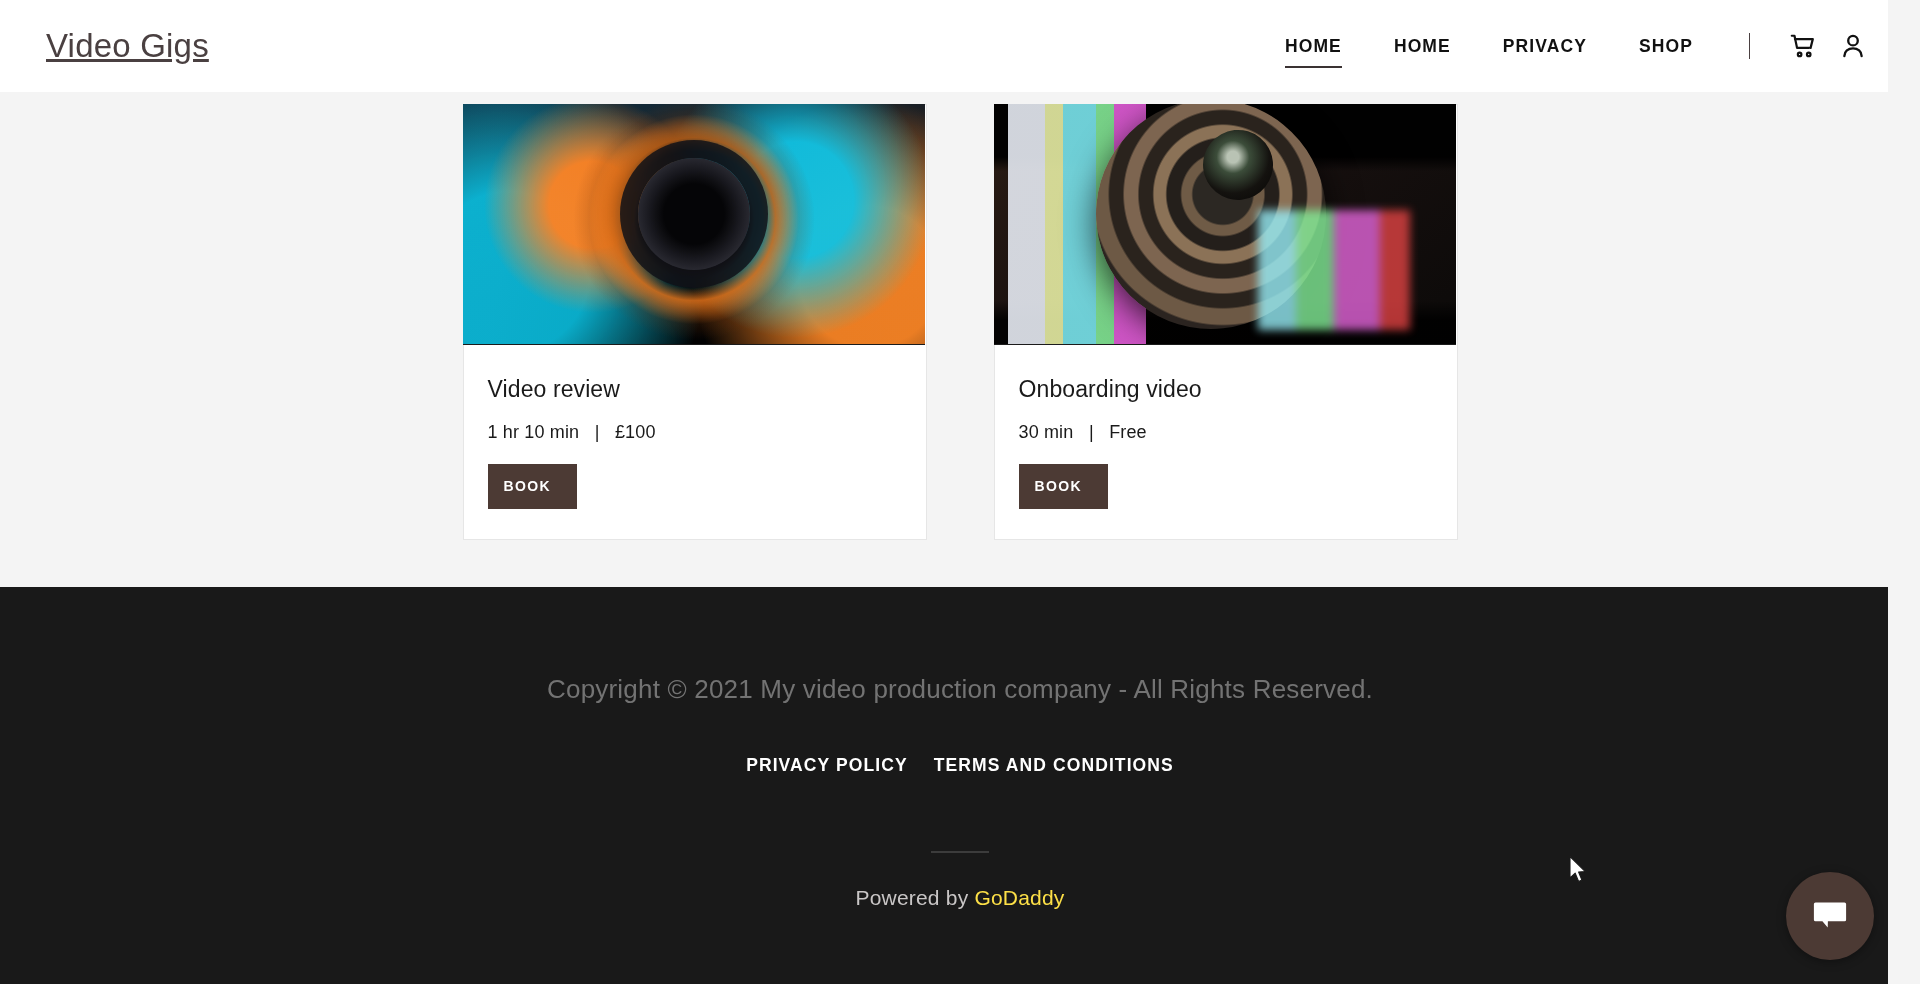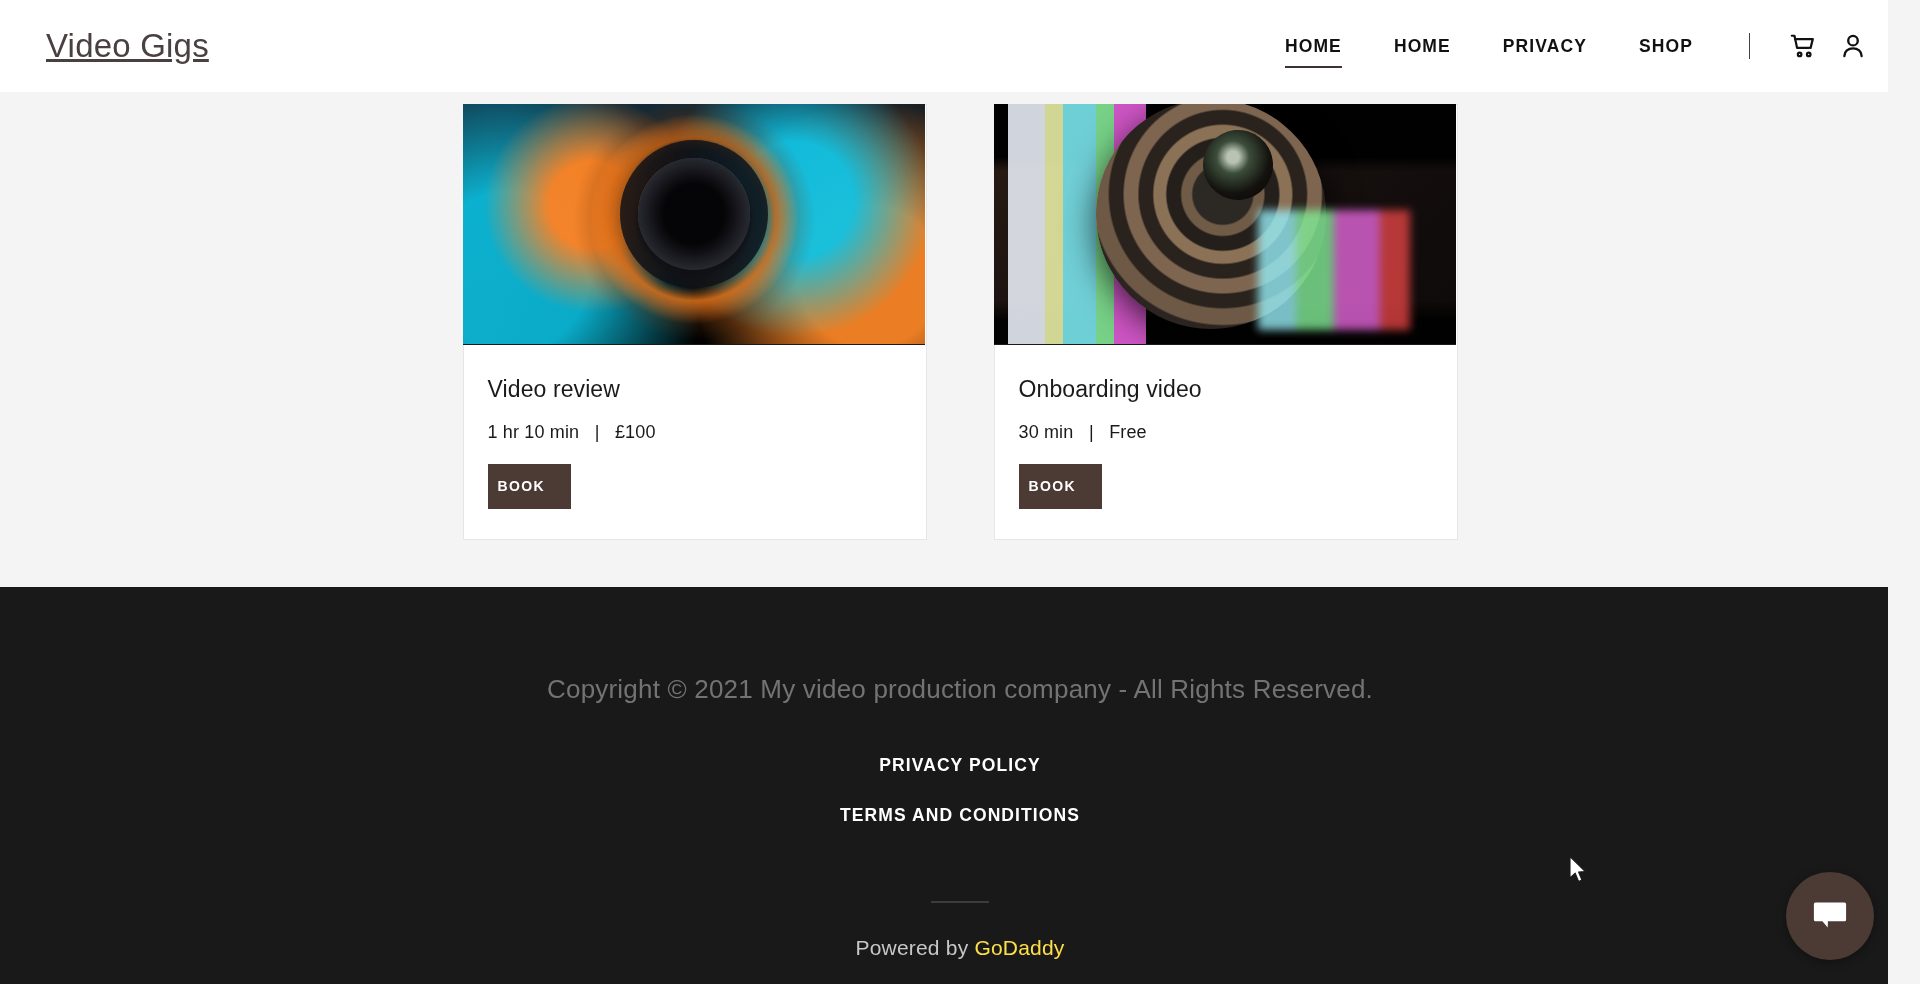--- a/index.html
+++ b/index.html
@@ -247,21 +247,21 @@
 
   .book-button {
     display: inline-block;
     background: #4c3a34;
     color: #ffffff;
     border: none;
     font-family: "Liberation Sans", sans-serif;
     font-size: 14px;
     font-weight: 700;
     letter-spacing: 1.4px;
-    padding: 13px 26px 14px 10px;
+    padding: 13px 26px 14px 16px;
     cursor: pointer;
     line-height: 18px;
   }
 
   
   .site-footer {
     position: absolute;
     top: 587px;
     left: 0;
     width: 1920px;
@@ -278,21 +278,20 @@
     color: #737373;
     letter-spacing: 0.2px;
     line-height: 32px;
   }
 
   .footer-links {
     margin-top: 48px;
     display: flex;
     justify-content: center;
     gap: 26px;
-    flex-direction: column;
   }
 
   .footer-link {
     font-size: 17.5px;
     font-weight: 700;
     letter-spacing: 1.1px;
     color: #ffffff;
     text-decoration: none;
     line-height: 24px;
   }

